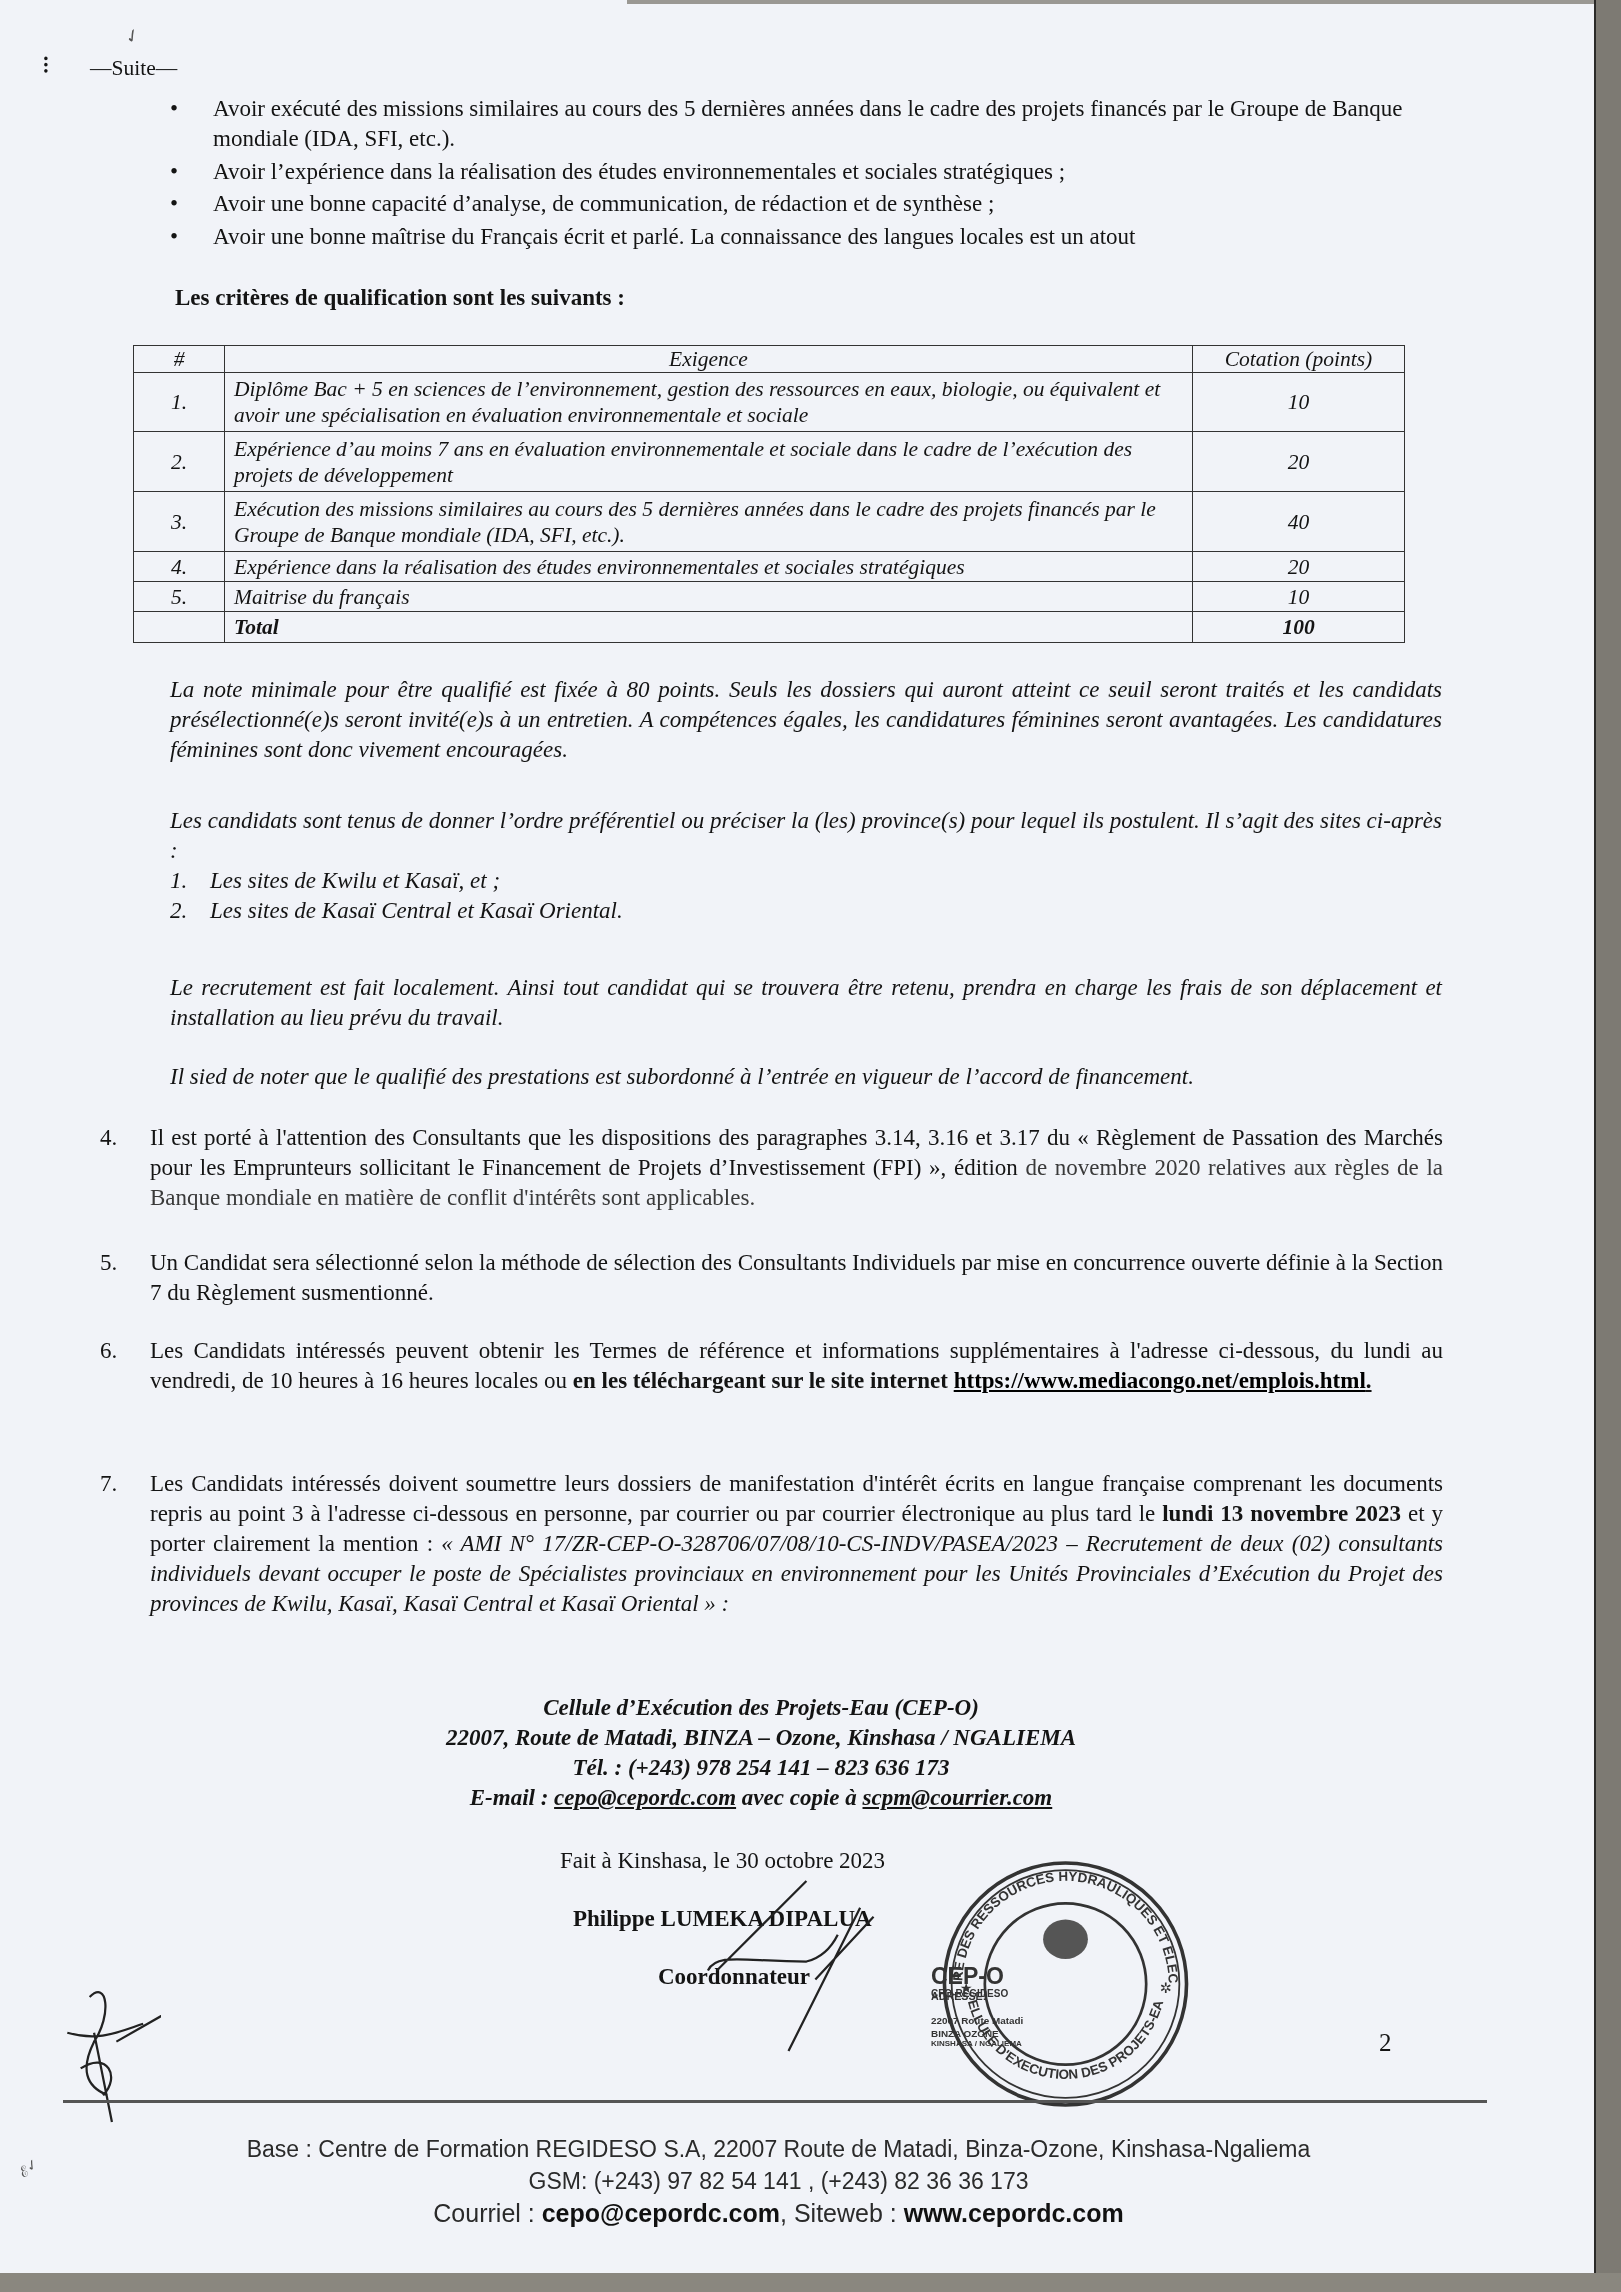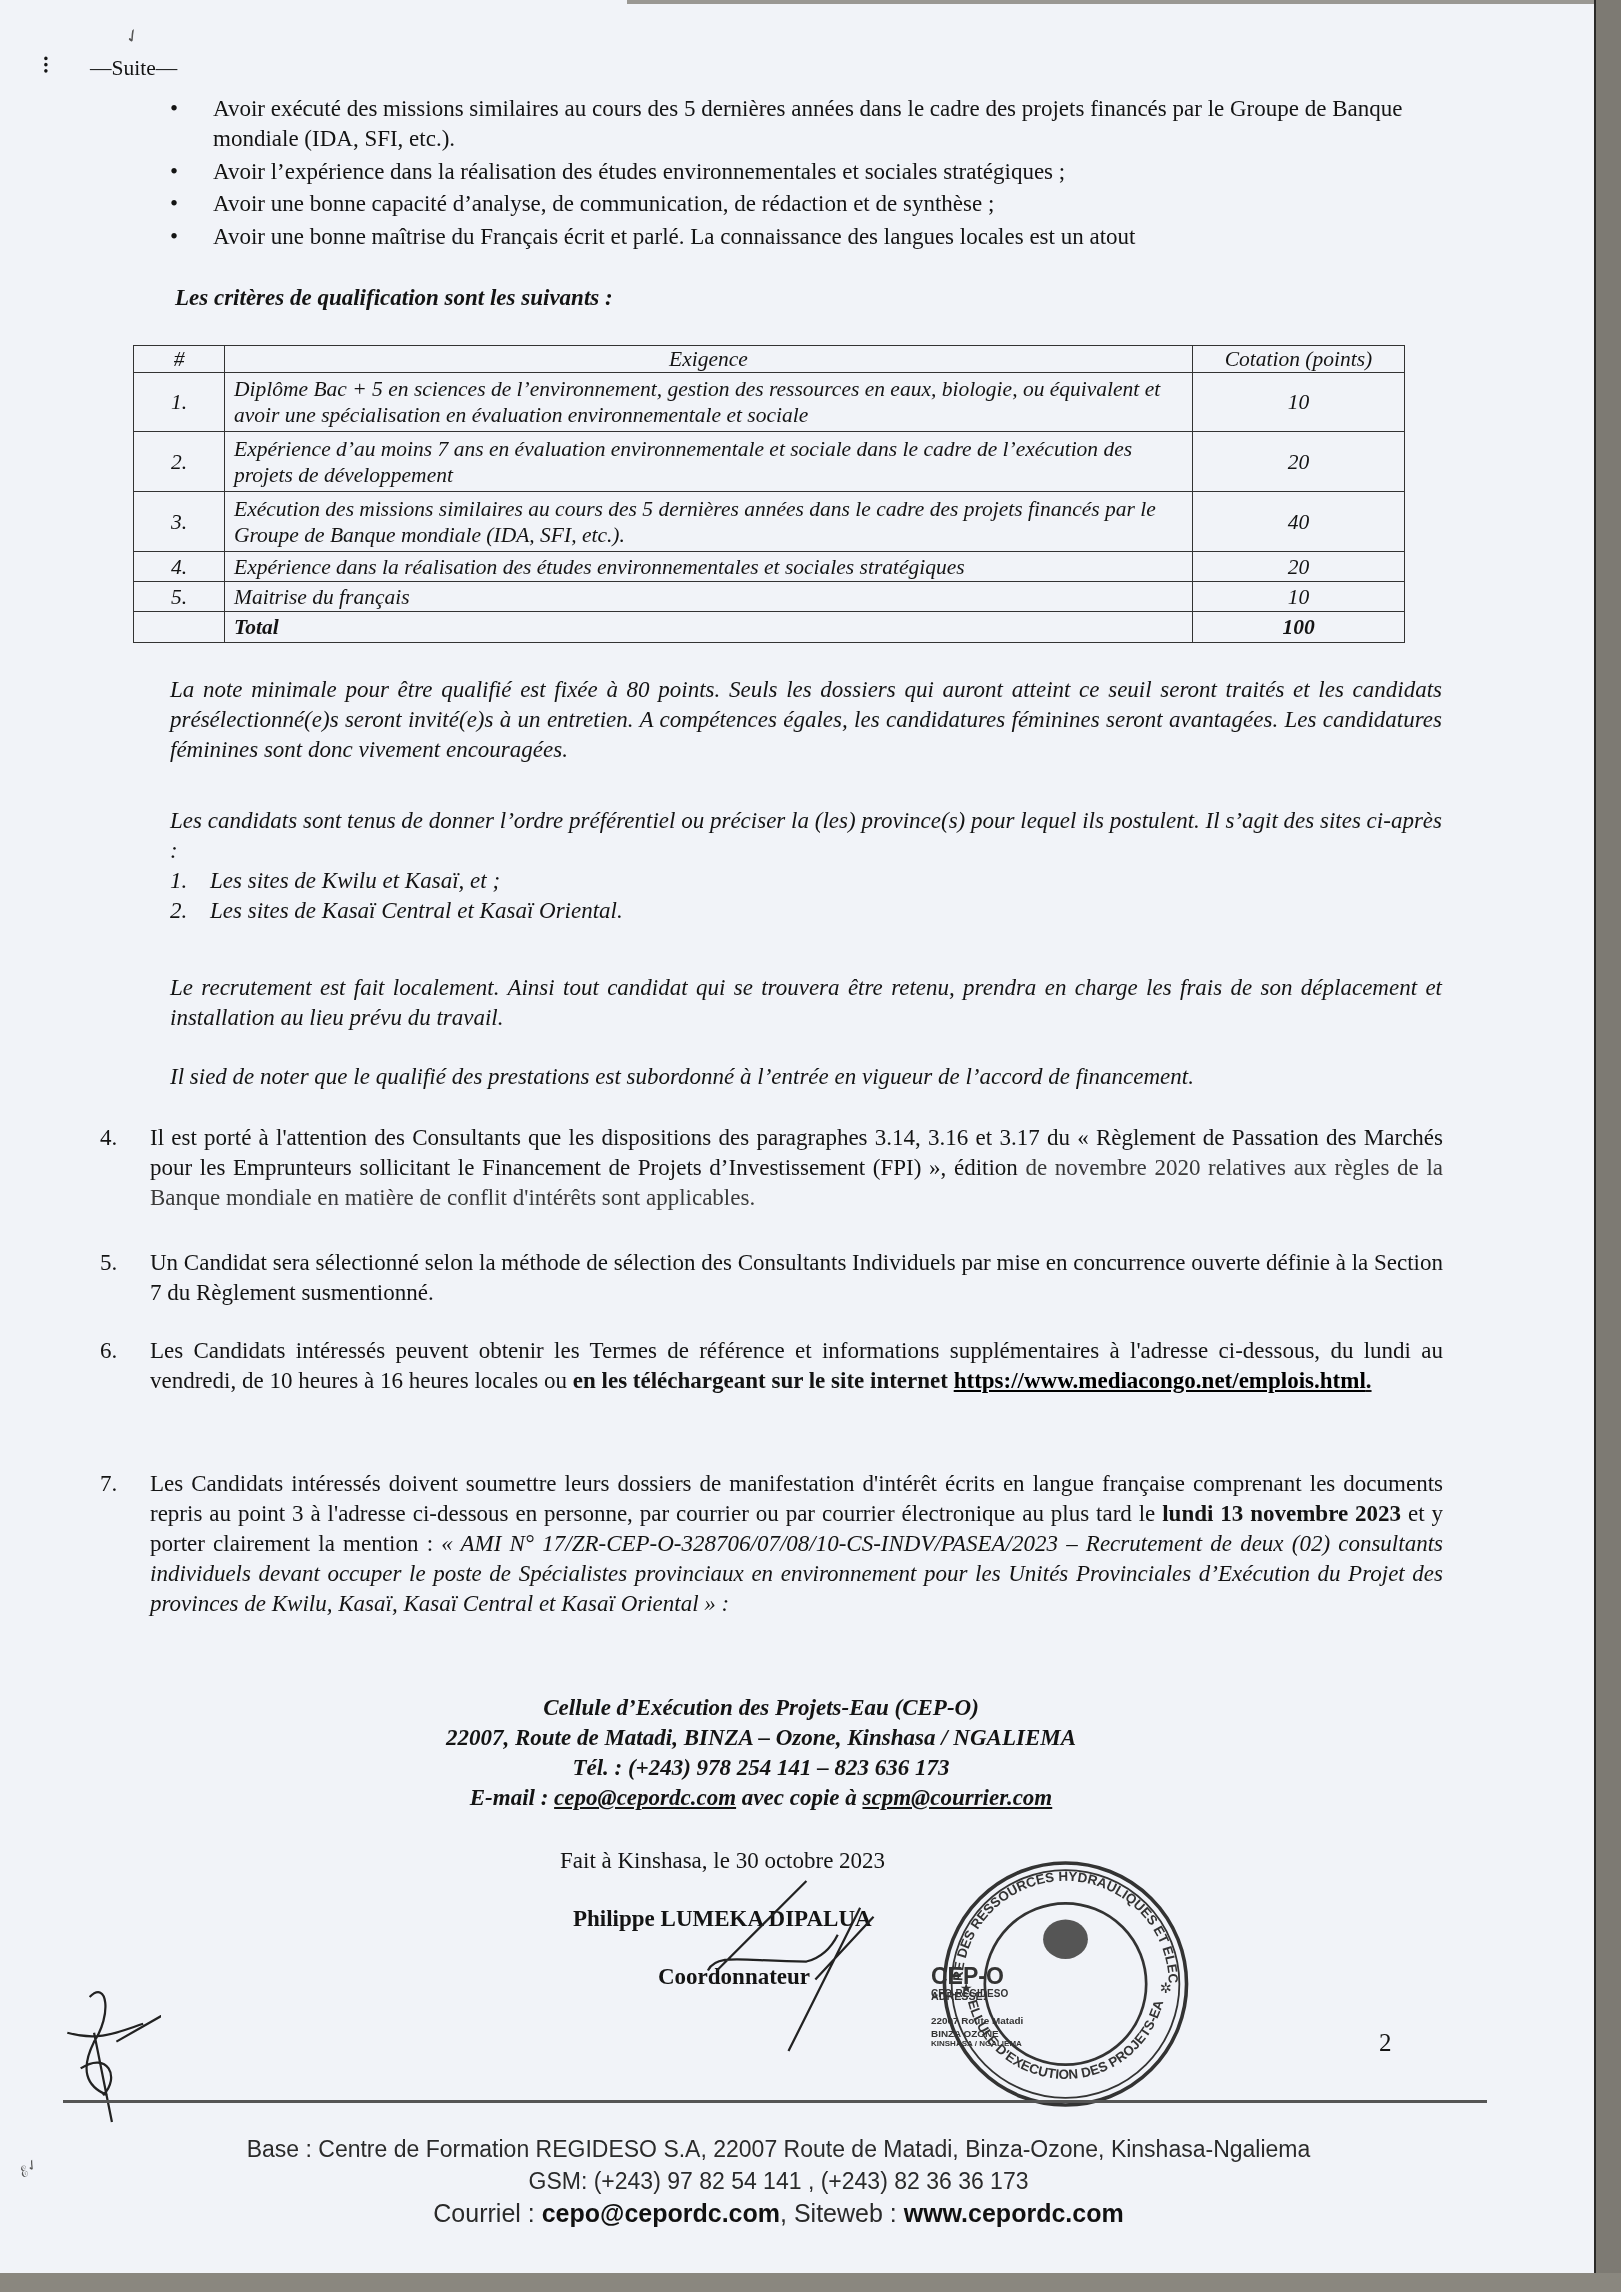--- a/index.html
+++ b/index.html
@@ -17,21 +17,21 @@
   .topstrip { position:absolute; left:627px; top:0; width:967px; height:3.6px; background:#9a9893; }
   .abs { position:absolute; }
   .suite { left:90px; top:56px; font-size:21.5px; }
   .mark { left:43px; top:49px; font-size:21.5px; font-weight:bold; }
   .tick { left:125px; top:25px; font-size:18px; color:#555; transform:rotate(-30deg); }
 
   ul.bullets { position:absolute; left:170px; top:94px; width:1272px; margin:0; padding:0; list-style:none; font-size:23px; line-height:30px; }
   ul.bullets li { position:relative; padding-left:43px; margin-bottom:2.7px; }
   ul.bullets li .bul { position:absolute; left:0; top:0; }
 
-  .italic-b { font-style:italic; font-weight:bold; }
+  .italic-b { font-weight:bold; }
   .crit-title { left:175px; top:285px; font-size:23px; }
 
   table.crit { position:absolute; left:133px; top:345px; width:1272px; border-collapse:collapse; font-style:italic; font-size:21.5px; }
   table.crit td, table.crit th { border:1.8px solid #333; padding:0 9px; line-height:26px; vertical-align:middle; }
   table.crit th { font-weight:normal; height:26px; }
   table.crit .c-num { width:72px; text-align:center; }
   table.crit .c-pts { width:193px; text-align:center; }
   table.crit tr.total td { font-weight:bold; }
 
   .para { position:absolute; left:170px; width:1272px; font-size:23px; line-height:30px; text-align:justify; }

